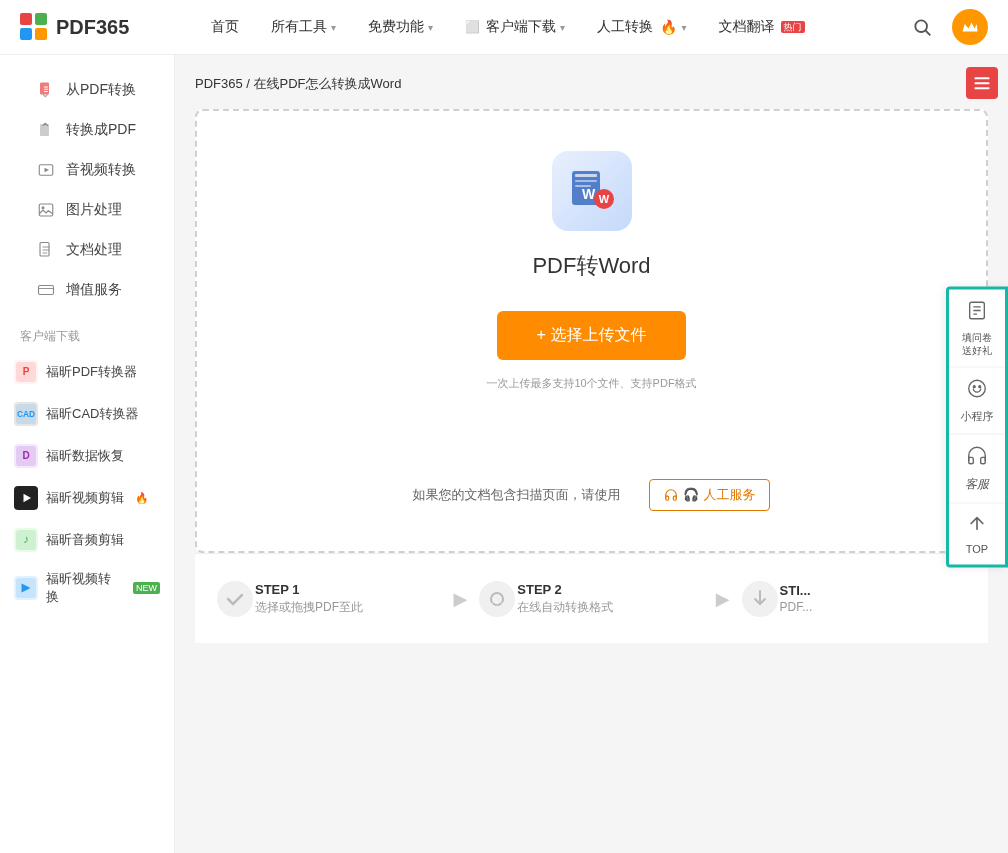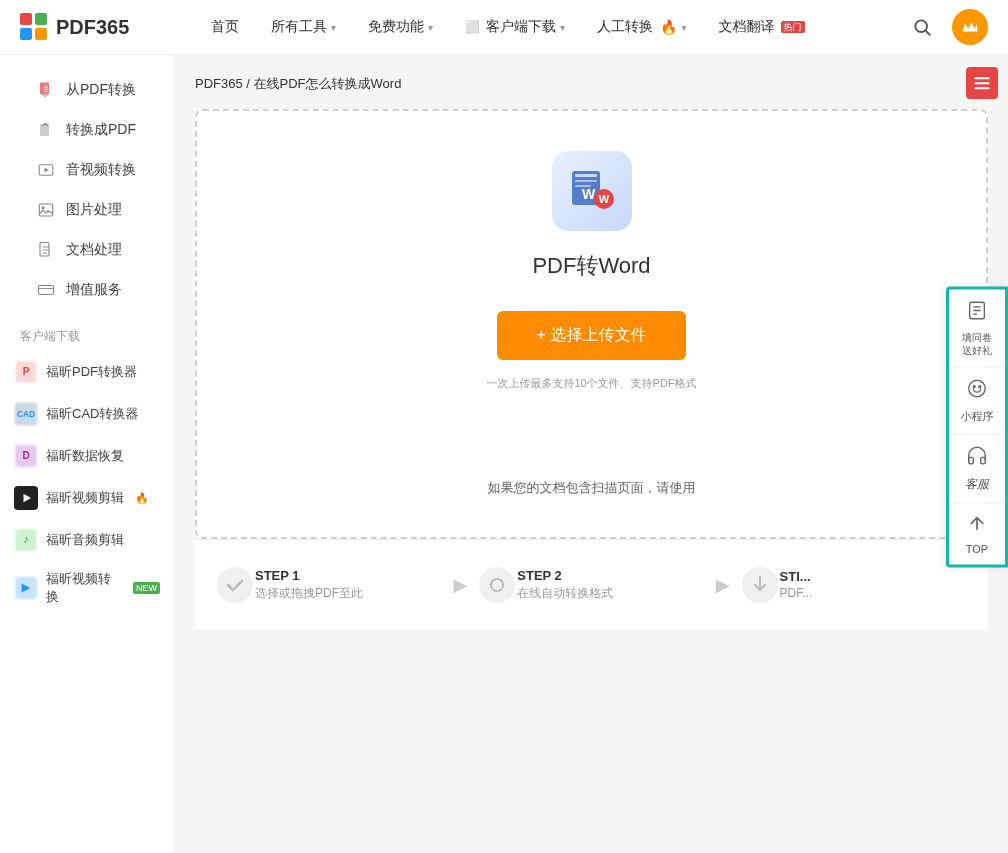--- a/index.html
+++ b/index.html
@@ -350,20 +350,27 @@
       </div>
 
       <div class="tool-title">PDF转Word</div>
 
       <button class="upload-btn">+ 选择上传文件</button>
 
       <div class="upload-hint">一次上传最多支持10个文件、支持PDF格式</div>
 
       <div class="manual-service-bar">
         <span>如果您的文档包含扫描页面，请使用</span>
+        <button class="manual-service-btn">
+          <svg width="14" height="14" viewBox="0 0 24 24" fill="none" stroke="#e07800" stroke-width="2">
+            <path d="M3 18v-6a9 9 0 0 1 18 0v6"></path>
+            <path d="M21 19a2 2 0 0 1-2 2h-1a2 2 0 0 1-2-2v-3a2 2 0 0 1 2-2h3zM3 19a2 2 0 0 0 2 2h1a2 2 0 0 0 2-2v-3a2 2 0 0 0-2-2H3z"></path>
+          </svg>
+          <span>🎧 人工服务</span>
+        </button>
       </div>
     </div>
 
     <div class="steps-area">
       <div class="step-item">
         <div class="step-icon">
           <svg width="38" height="38" viewBox="0 0 38 38">
             <circle cx="19" cy="19" r="18" fill="#f0f0f0"></circle>
             <path d="M12 19l5 5 9-9" stroke="#bbb" stroke-width="2.5" fill="none" stroke-linecap="round"></path>
           </svg>

